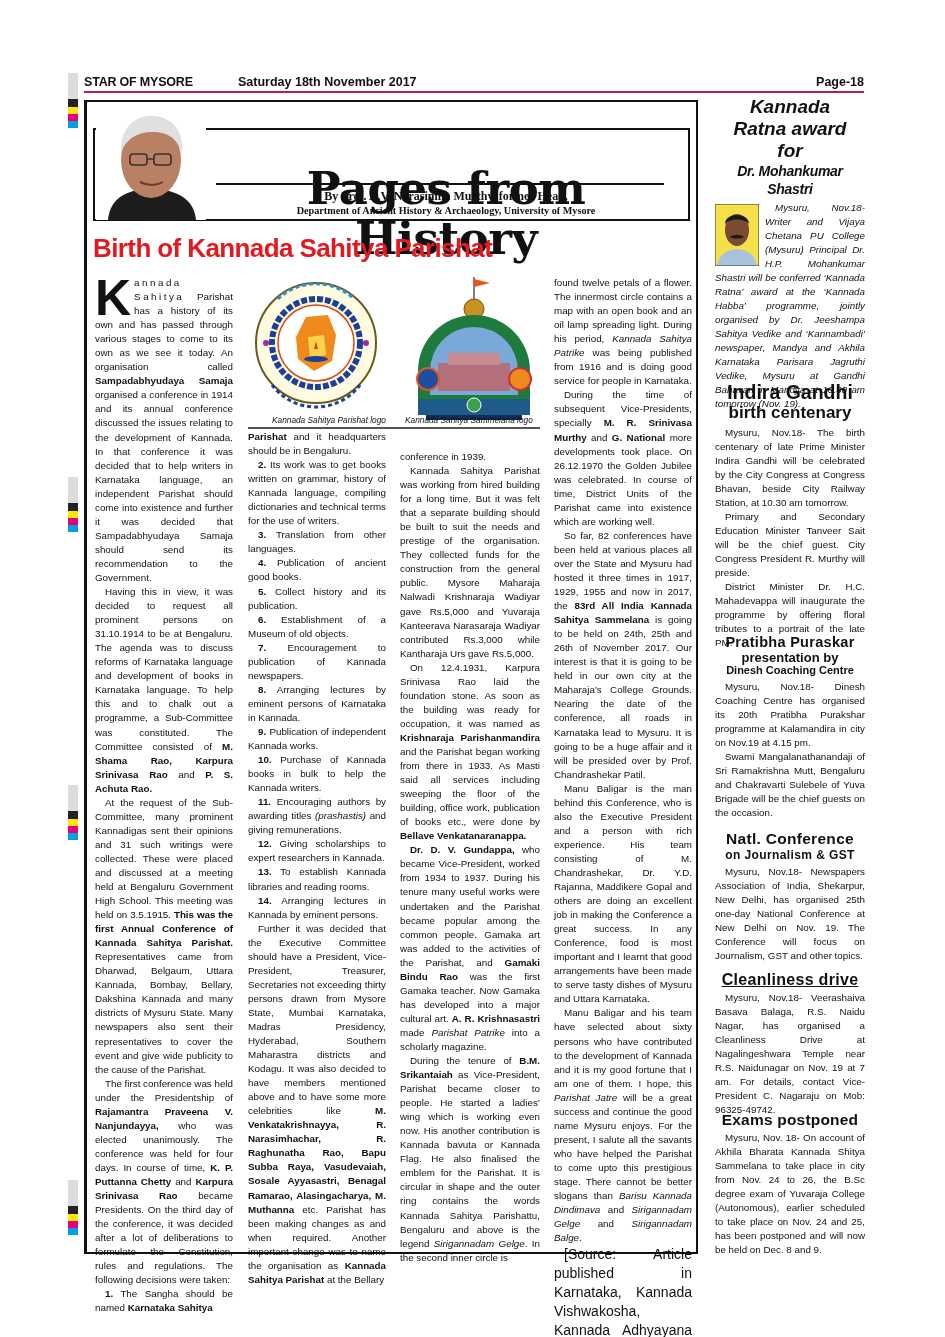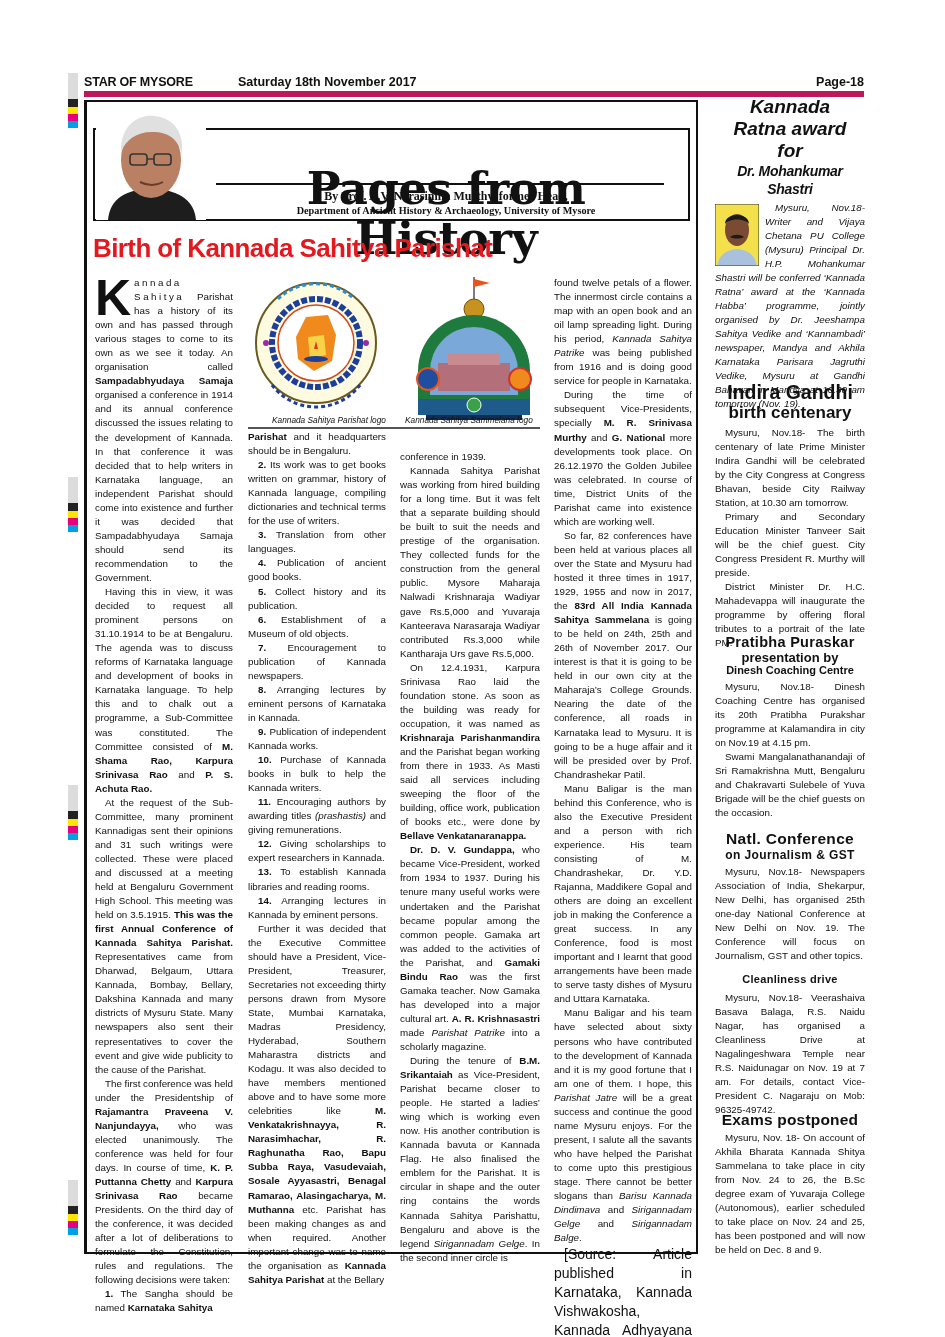--- a/index.html
+++ b/index.html
@@ -3,21 +3,21 @@
 <meta charset="utf-8">
 <style>
   html,body{margin:0;padding:0;background:#fff;}
   body{width:945px;height:1337px;position:relative;overflow:hidden;font-family:"Liberation Sans",sans-serif;color:#111;}
   .regmark{position:absolute;left:68px;width:10px;}
   .regmark .g{height:26px;background:#dcdcdc;}
   .regmark .k{height:8px;background:#222;}
   .regmark .y{height:7px;background:#ffe600;}
   .regmark .m{height:7px;background:#e6007e;}
   .regmark .c{height:7px;background:#00a0e3;}
-  .masthead{position:absolute;left:84px;top:74px;width:780px;height:17px;border-bottom:6px solid #be185d;font-family:"Liberation Sans",sans-serif;font-weight:bold;font-size:12.5px;transform-origin:left;}
+  .masthead{position:absolute;left:84px;top:74px;width:780px;height:17px;border-bottom:2px solid #be185d;font-family:"Liberation Sans",sans-serif;font-weight:bold;font-size:12.5px;transform-origin:left;}
   .masthead .pub{position:absolute;left:0;top:1px;letter-spacing:-0.2px;}
   .masthead .date{position:absolute;left:154px;top:1px;}
   .masthead .page{position:absolute;right:0;top:1px;}
   .frame{position:absolute;left:84px;top:100px;width:614px;height:1154px;border:2px solid #111;border-left:3px solid #111;box-sizing:border-box;}
   .banner{position:absolute;left:93px;top:128px;width:597px;height:93px;border:2px solid #111;box-sizing:border-box;}
   .portrait{position:absolute;left:96px;top:112px;width:110px;height:108px;}
   .banner-title{position:absolute;left:216px;top:133px;width:460px;text-align:center;font-family:"DejaVu Serif","Liberation Serif",serif;font-weight:bold;font-size:45px;letter-spacing:-0.5px;line-height:50px;margin-top:31px;}
   .banner-rule{position:absolute;left:216px;top:183px;width:448px;height:2px;background:#111;}
   .byline{position:absolute;left:216px;top:189px;width:460px;text-align:center;font-family:"Liberation Serif",serif;}
   .byline .b1{font-size:12px;font-weight:bold;line-height:15px;}
@@ -221,21 +221,21 @@
 
 <div class="side" style="top:830px">
   <h2 style="font-size:15.5px;line-height:18px;letter-spacing:0.3px;">Natl. Conference</h2>
   <h2 style="font-size:12px;line-height:14px;letter-spacing:0.4px;">on Journalism &amp; GST</h2>
   <div class="body" style="margin-top:3px">
     <p>Mysuru, Nov.18- Newspapers Association of India, Shekarpur, New Delhi, has organised 25th one-day National Conference at New Delhi on Nov. 19. The Conference will focus on Journalism, GST and other topics.</p>
   </div>
 </div>
 
 <div class="side" style="top:970px">
-  <h2 style="font-size:11px;line-height:19px;letter-spacing:0.3px;">Cleanliness drive</h2>
+  <h2 style="font-size:16px;line-height:19px;letter-spacing:0.3px;text-decoration:underline;">Cleanliness drive</h2>
   <div class="body" style="margin-top:2px">
     <p>Mysuru, Nov.18- Veerashaiva Basava Balaga, R.S. Naidu Nagar, has organised a Cleanliness Drive at Nagalingeshwara Temple near R.S. Naidunagar on Nov. 19 at 7 am. For details, contact Vice-President C. Nagaraju on Mob: 96325-49742.</p>
   </div>
 </div>
 
 <div class="side" style="top:1110px">
   <h2 style="font-size:15.5px;line-height:19px;letter-spacing:0.2px;">Exams postponed</h2>
   <div class="body" style="margin-top:2px">
     <p>Mysuru, Nov. 18- On account of Akhila Bharata Kannada Shitya Sammelana to take place in city from Nov. 24 to 26, the B.Sc degree exam of Yuvaraja College (Autonomous), earlier scheduled to take place on Nov. 24 and 25, has been postponed and will now be held on Dec. 8 and 9.</p>
   </div>

